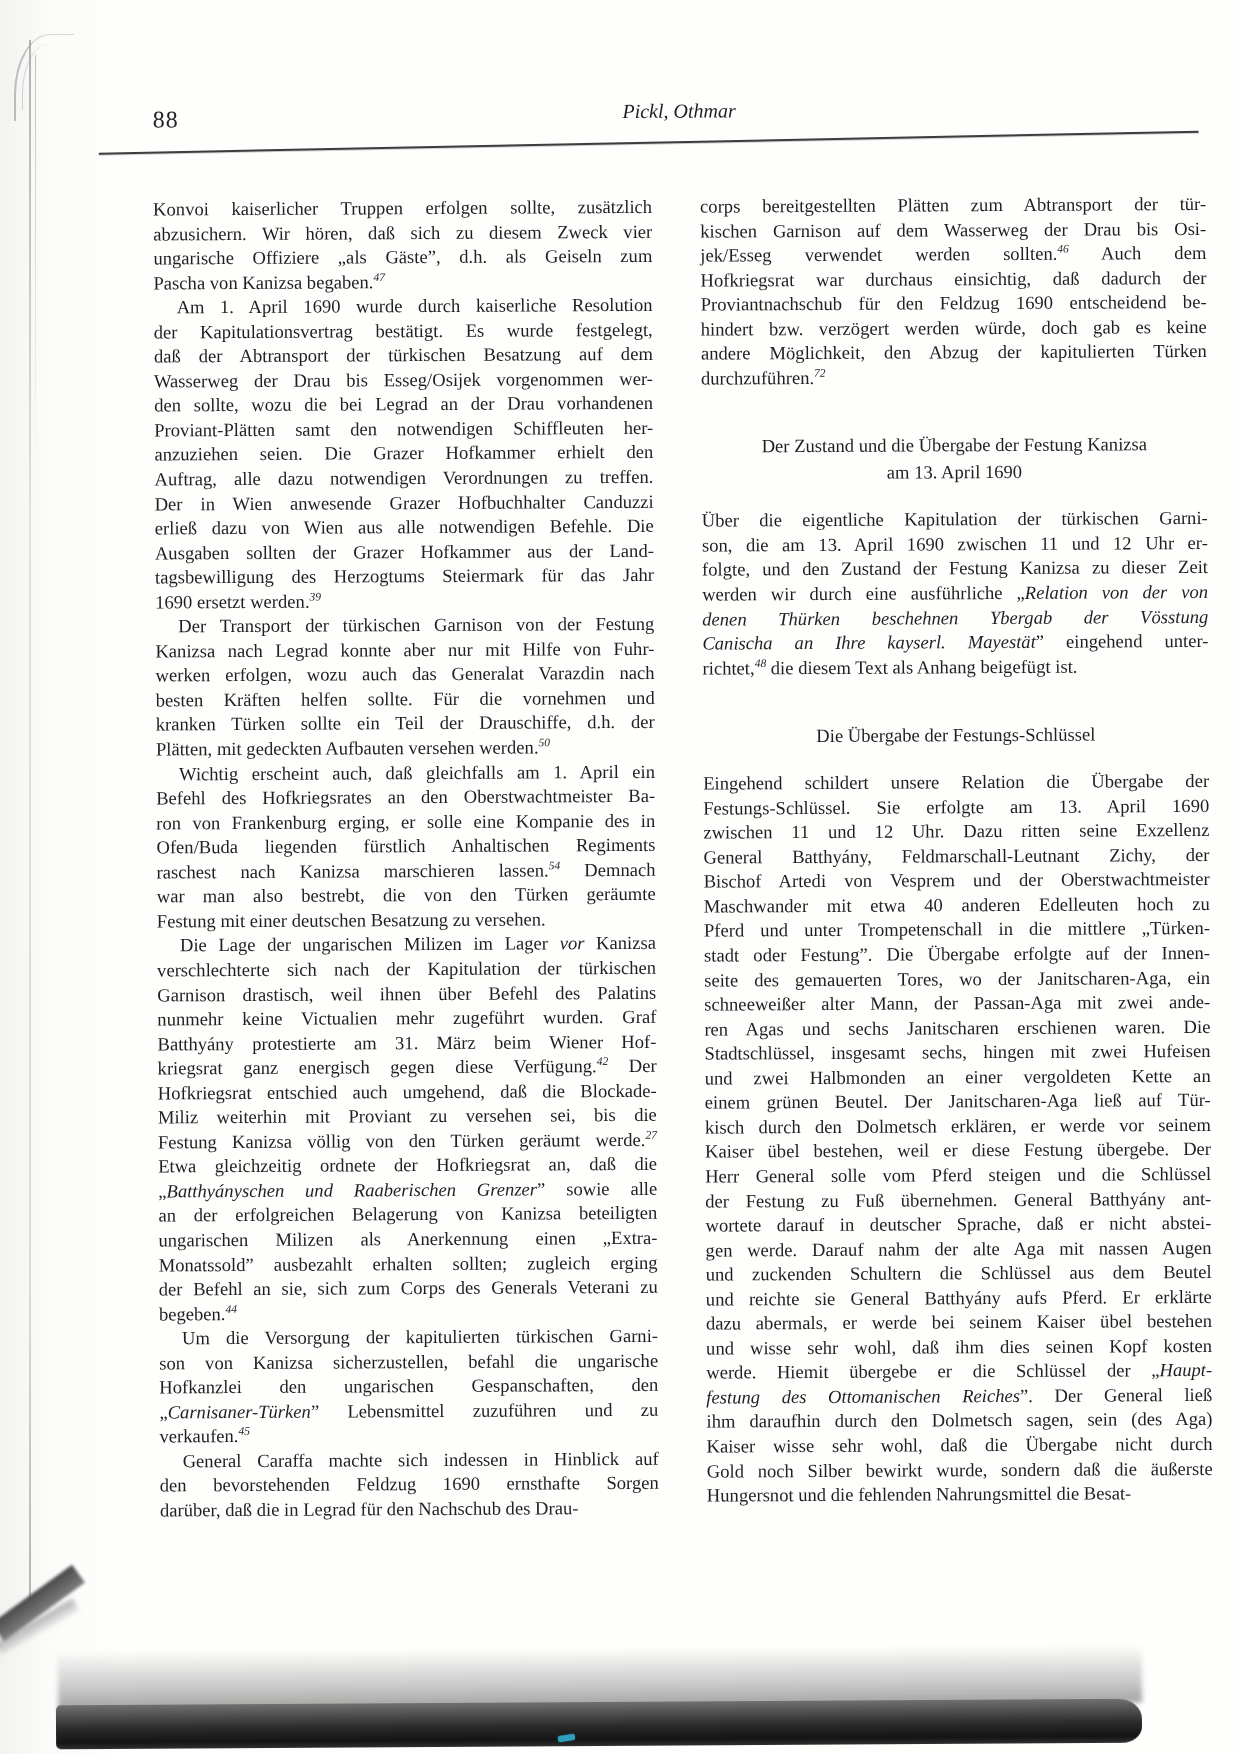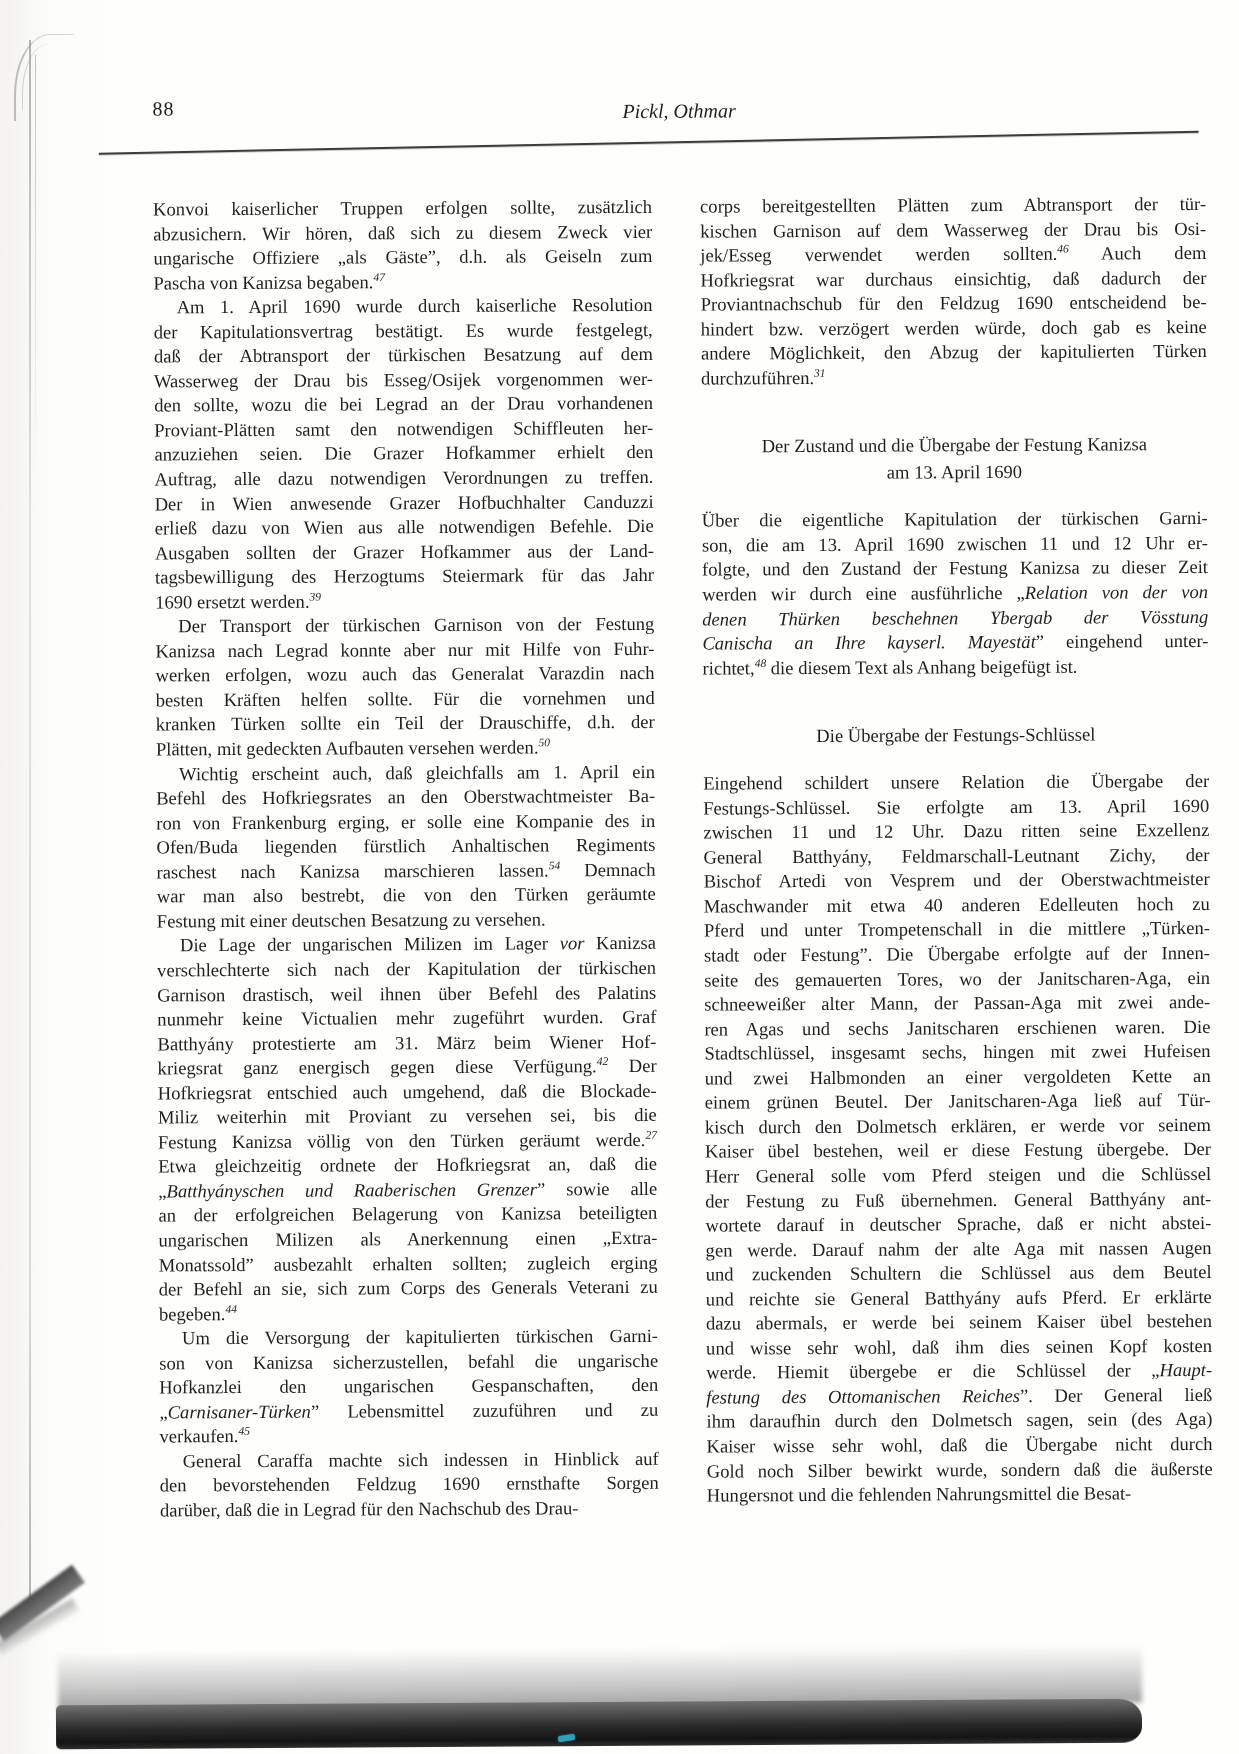--- a/index.html
+++ b/index.html
@@ -4,21 +4,21 @@
 <style>
   html,body{margin:0;padding:0;}
   body{
     width:1239px;height:1754px;position:relative;overflow:hidden;
     background:linear-gradient(90deg,#f3f2f0 0px,#fbfbfa 45px,#fefefd 120px,#fefefd 100%);
     font-family:"Liberation Serif","DejaVu Serif",serif;
     color:#1f1f1f;
     -webkit-font-smoothing:antialiased;
   }
   .content{position:absolute;left:0;top:0;width:1239px;height:1754px;transform:rotate(-0.3deg);transform-origin:620px 0;}
-  .page-number{position:absolute;left:152px;top:95px;font-size:20px;letter-spacing:1px;font-family:Liberation Serif, serif;}
+  .page-number{position:absolute;left:152px;top:104px;font-size:24px;letter-spacing:1px;font-family:Liberation Serif, serif;}
   .running-title{position:absolute;left:152px;top:100px;width:1053px;text-align:center;font-style:italic;font-size:20px;}
   .header-rule{position:absolute;left:98px;top:150px;width:1100px;height:2px;background:#3d3d3d;transform:rotate(-0.85deg);transform-origin:left center;box-shadow:0 1px 0 rgba(120,120,120,.35);}
   .column{position:absolute;top:195px;font-size:18.6px;line-height:24.55px;}
   #col-left{left:152px;width:499px;}
   #col-right{left:699px;width:506px;}
   .para{margin:0;}
   .line{text-align:justify;text-align-last:justify;hyphens:none;}
   .line.last{text-align-last:left;}
   .line.indent{text-indent:23px;}
   sup{font-size:11.5px;line-height:0;vertical-align:super;letter-spacing:0;font-style:italic;}
@@ -115,21 +115,21 @@
     </div>
   <div class="column" id="col-right">
       <div class="para">
         <div class="line">corps bereitgestellten Plätten zum Abtransport der tür-</div>
         <div class="line">kischen Garnison auf dem Wasserweg der Drau bis Osi-</div>
         <div class="line">jek/Esseg verwendet werden sollten.<sup>46</sup> Auch dem</div>
         <div class="line">Hofkriegsrat war durchaus einsichtig, daß dadurch der</div>
         <div class="line">Proviantnachschub für den Feldzug 1690 entscheidend be-</div>
         <div class="line">hindert bzw. verzögert werden würde, doch gab es keine</div>
         <div class="line">andere Möglichkeit, den Abzug der kapitulierten Türken</div>
-        <div class="line last">durchzuführen.<sup>31</sup></div>
+        <div class="line last">durchzuführen.<sup>72</sup></div>
       </div>
       <div class="heading">
         <div class="heading-line">Der Zustand und die Übergabe der Festung Kanizsa</div>
         <div class="heading-line">am 13. April 1690</div>
       </div>
       <div class="para">
         <div class="line">Über die eigentliche Kapitulation der türkischen Garni-</div>
         <div class="line">son, die am 13. April 1690 zwischen 11 und 12 Uhr er-</div>
         <div class="line">folgte, und den Zustand der Festung Kanizsa zu dieser Zeit</div>
         <div class="line">werden wir durch eine ausführliche „<i>Relation von der von</i></div>

